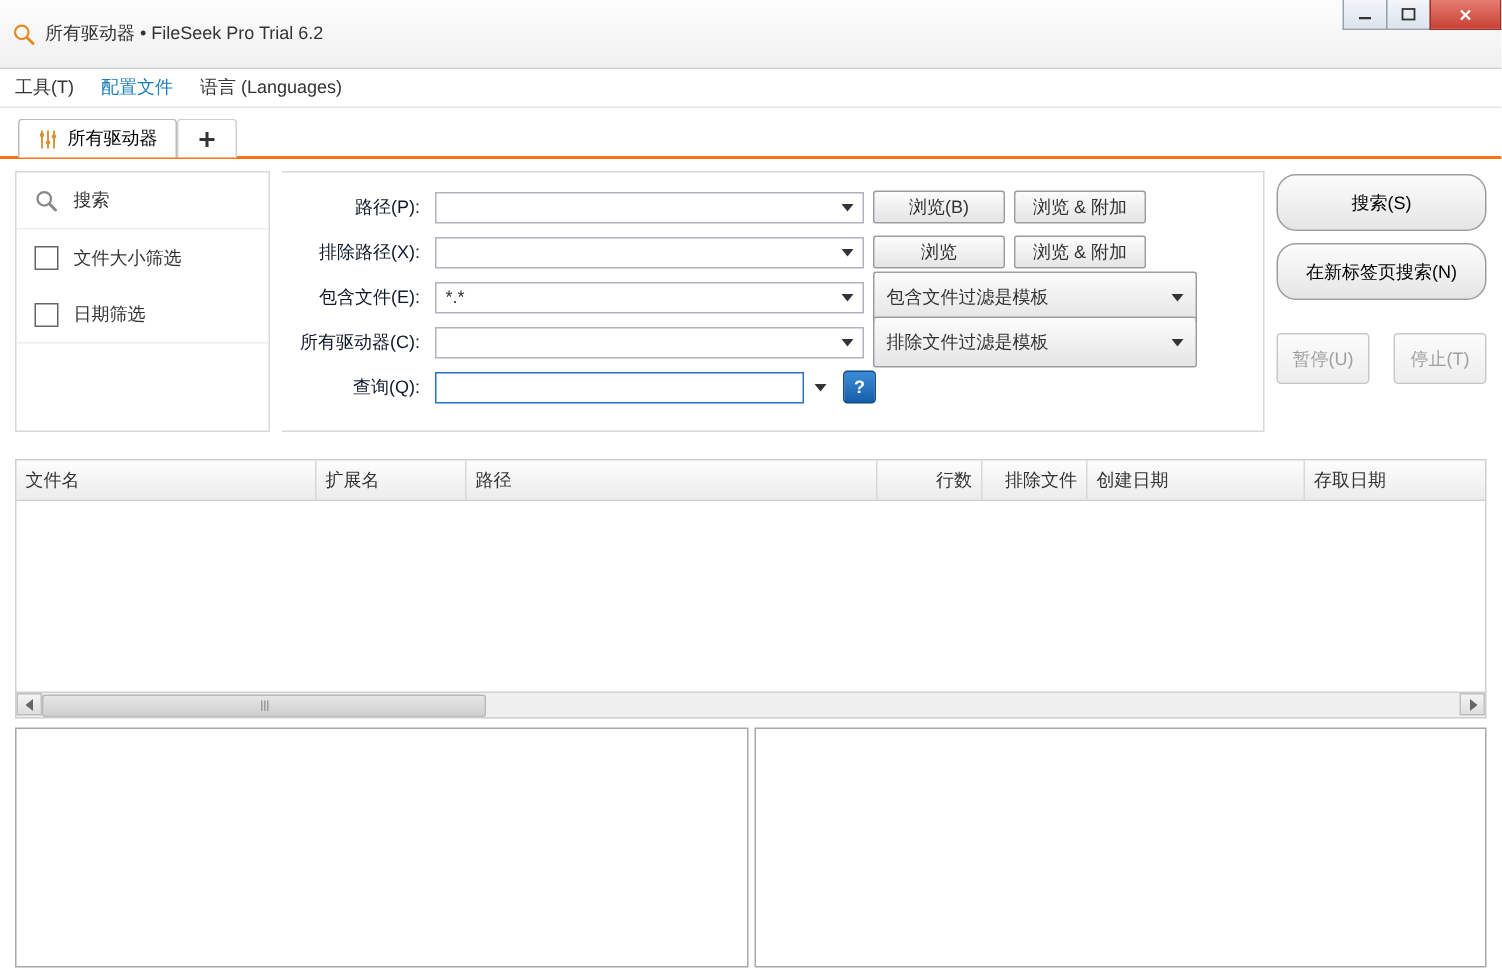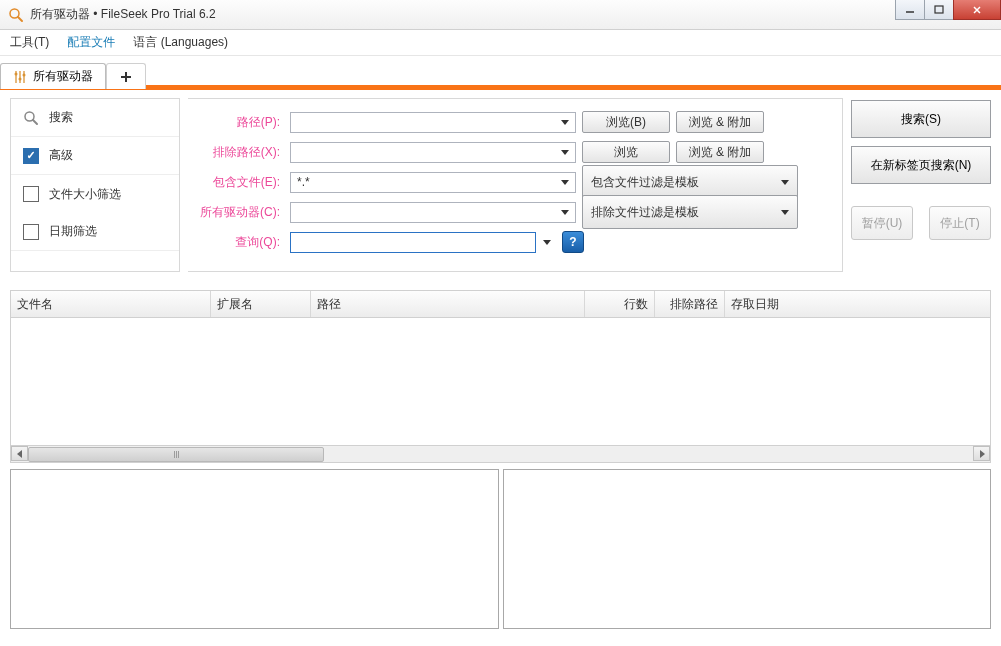--- a/index.html
+++ b/index.html
@@ -1,65 +1,65 @@
 <!DOCTYPE html>
 <html><head>
 <meta charset="utf-8">
 <style>
 * { box-sizing: border-box; margin: 0; padding: 0; }
 body { font-family: "Microsoft YaHei", "Segoe UI", Tahoma, sans-serif; font-size: 12px; background: #fff; width: 1001px; height: 646px; overflow: hidden; }
 
 
-.titlebar { height: 30px; background: linear-gradient(to bottom, #fdfdfd, #f0f0f0); border-bottom: 1px solid #d0d0d0; display: flex; align-items: center; padding-left: 8px; position: relative; }
+.titlebar { height: 46px; background: linear-gradient(to bottom, #fdfdfd, #f0f0f0); border-bottom: 1px solid #d0d0d0; display: flex; align-items: center; padding-left: 8px; position: relative; }
 .titlebar-icon { width: 16px; height: 16px; margin-right: 6px; display: flex; align-items: center; justify-content: center; }
 .titlebar-title { color: #333; font-size: 12px; }
 .win-controls { position: absolute; right: 0; top: 0; display: flex; height: 20px; }
 .win-btn { width: 30px; height: 20px; border: 1px solid #9aa3ad; border-top: none; background: linear-gradient(to bottom, #f3f6fa, #dce3ec); display: flex; align-items: center; justify-content: center; margin-left: -1px; font-size: 10px; }
 .win-btn.close { background: linear-gradient(to bottom, #e57d73, #c84134); color: #fff; width: 48px; border-color: #a03028; border-top-right-radius: 0; }
 .win-btn svg { width: 10px; height: 10px; }
 
 
 .menubar { height: 26px; display: flex; align-items: center; padding: 12px 10px; border-bottom: 1px solid #e6e6e6; gap: 18px; }
 .menu-item { color: #333; cursor: default; }
 .menu-item.active { color: #1a7db6; }
 
 
-.tabstrip { height: 28px; background: #fff; border-bottom: 5px solid #f97316; display: flex; align-items: flex-start; padding-left: 0; gap: -1px; margin-top: 6px; }
+.tabstrip { height: 28px; background: #fff; border-bottom: 2px solid #f97316; display: flex; align-items: flex-start; padding-left: 12px; gap: -1px; margin-top: 6px; }
 .tab { height: 26px; border: 1px solid #bcbcbc; border-bottom: none; background: #fff; display: flex; align-items: center; padding: 0 12px; gap: 6px; border-radius: 3px 3px 0 0; position: relative; top: 1px; }
 .tab.addtab { width: 40px; justify-content: center; border-color: #d0d0d0; }
 .tab-icon { width: 14px; height: 14px; }
 
 
 .content { padding: 8px 10px 10px 10px; }
 .search-area { display: flex; gap: 8px; }
 
 
 .sidebar { width: 170px; border: 1px solid #d8d8d8; background: #fff; }
 .side-item { height: 38px; display: flex; align-items: center; padding: 0 12px; gap: 10px; border-bottom: 1px solid #eee; color: #333; }
 .side-item.header { }
 .chk { width: 16px; height: 16px; border: 1px solid #666; background: #fff; display: flex; align-items: center; justify-content: center; }
 .chk.checked { background: #2b6eaf; border-color: #2b6eaf; }
 .chk.checked::after { content: "✓"; color: #fff; font-size: 11px; font-weight: bold; }
 
 
 .form-panel { flex: 1; border: 1px solid #d8d8d8; border-left: none; padding: 8px 10px 14px 10px; }
 .form-row { display: flex; align-items: center; height: 30px; gap: 6px; }
-.form-label { width: 86px; text-align: right; color: #ec4899; padding-right: 4px; }
+.form-label { width: 86px; text-align: right; color: #0f172a; padding-right: 4px; }
 .combo { flex: 0 0 286px; height: 21px; border: 1px solid #aeb3bd; background: #fff; display: flex; align-items: center; justify-content: flex-end; padding: 0 2px; }
 .combo-arrow { width: 0; height: 0; border-left: 4px solid transparent; border-right: 4px solid transparent; border-top: 5px solid #333; margin-right: 4px; }
 .combo-text { flex: 1; padding-left: 4px; color: #333; }
 .btn { height: 22px; border: 1px solid #9a9da2; background: linear-gradient(to bottom, #fcfcfc, #e5e5e5); padding: 0 10px; display: flex; align-items: center; justify-content: center; border-radius: 2px; color: #333; min-width: 88px; }
 .btn.small { min-width: 88px; }
 .select-wide { flex: 0 0 216px; height: 21px; border: 1px solid #9a9da2; background: linear-gradient(to bottom, #fcfcfc, #e5e5e5); display: flex; align-items: center; padding: 16px 4px; border-radius: 2px; }
 .help-btn { width: 22px; height: 22px; border-radius: 3px; background: linear-gradient(to bottom, #3b8dd9, #185ea8); color: #fff; display: flex; align-items: center; justify-content: center; font-weight: bold; border: 1px solid #114a86; }
 .query-input { flex: 0 0 246px; height: 21px; border: 1px solid #2a72c4; background: #fff; }
 
 
 .actions { width: 140px; display: flex; flex-direction: column; gap: 8px; padding-top: 2px; }
-.big-btn { height: 38px; border: 1px solid #9a9da2; background: linear-gradient(to bottom, #fcfcfc, #e5e5e5); display: flex; align-items: center; justify-content: center; border-radius: 0; }
+.big-btn { height: 38px; border: 1px solid #9a9da2; background: linear-gradient(to bottom, #fcfcfc, #e5e5e5); display: flex; align-items: center; justify-content: center; border-radius: 13px; }
 .small-btn-row { display: flex; gap: 16px; margin-top: 14px; }
 .small-btn { flex: 1; height: 34px; border: 1px solid #c8c8c8; background: linear-gradient(to bottom, #fcfcfc, #ededed); display: flex; align-items: center; justify-content: center; border-radius: 3px; color: #a0a0a0; }
 
 
 .grid-area { margin-top: 18px; }
 .grid-header { height: 28px; background: linear-gradient(to bottom, #fdfdfd, #ececec); border: 1px solid #d0d0d0; display: flex; }
 .gh-col { border-right: 1px solid #d8d8d8; padding: 0 6px; display: flex; align-items: center; color: #333; }
 .grid-body { height: 128px; border: 1px solid #d0d0d0; border-top: none; background: #fff; }
 .hscroll { height: 17px; border: 1px solid #d0d0d0; border-top: none; background: #f0f0f0; display: flex; align-items: center; position: relative; }
 .hscroll-track { flex: 1; height: 15px; background: #efefef; position: relative; margin: 0 17px; }
@@ -136,24 +136,20 @@
   <div class="search-area">
 
     <div class="sidebar">
       <div class="side-item header">
         <svg class="mag-icon" viewBox="0 0 16 16">
             <circle cx="6.5" cy="6.5" r="4.5" fill="none" stroke="#888" stroke-width="1.5"></circle>
             <line x1="10" y1="10" x2="14" y2="14" stroke="#888" stroke-width="2" stroke-linecap="round"></line>
           </svg>
         <span>搜索</span>
       </div>
-      <div class="side-item">
-        <span class="chk checked"></span>
-        <span>高级</span>
-      </div>
       <div class="side-item" style="border-bottom:none;">
         <span class="chk"></span>
         <span>文件大小筛选</span>
       </div>
       <div class="side-item">
         <span class="chk"></span>
         <span>日期筛选</span>
       </div>
     </div>
 
@@ -217,21 +213,22 @@
       </div>
     </div>
   </div>
 
   <div class="grid-area">
     <div class="grid-header">
       <div class="gh-col" style="width:200px">文件名</div>
       <div class="gh-col" style="width:100px">扩展名</div>
       <div class="gh-col" style="width:274px">路径</div>
       <div class="gh-col" style="width:70px;justify-content:flex-end;">行数</div>
-      <div class="gh-col" style="width:70px;justify-content:flex-end;">排除路径</div>
+      <div class="gh-col" style="width:70px;justify-content:flex-end;">排除文件</div>
+      <div class="gh-col" style="width:145px">创建日期</div>
       <div class="gh-col" style="flex:1;border-right:none;">存取日期</div>
     </div>
     <div class="grid-body"></div>
     <div class="hscroll">
       <div class="hscroll-btn left">
           <svg width="6" height="8" viewBox="0 0 6 8">
             <polygon points="5,0 5,8 0,4" fill="#666"></polygon>
           </svg>
         </div>
       <div class="hscroll-track">

